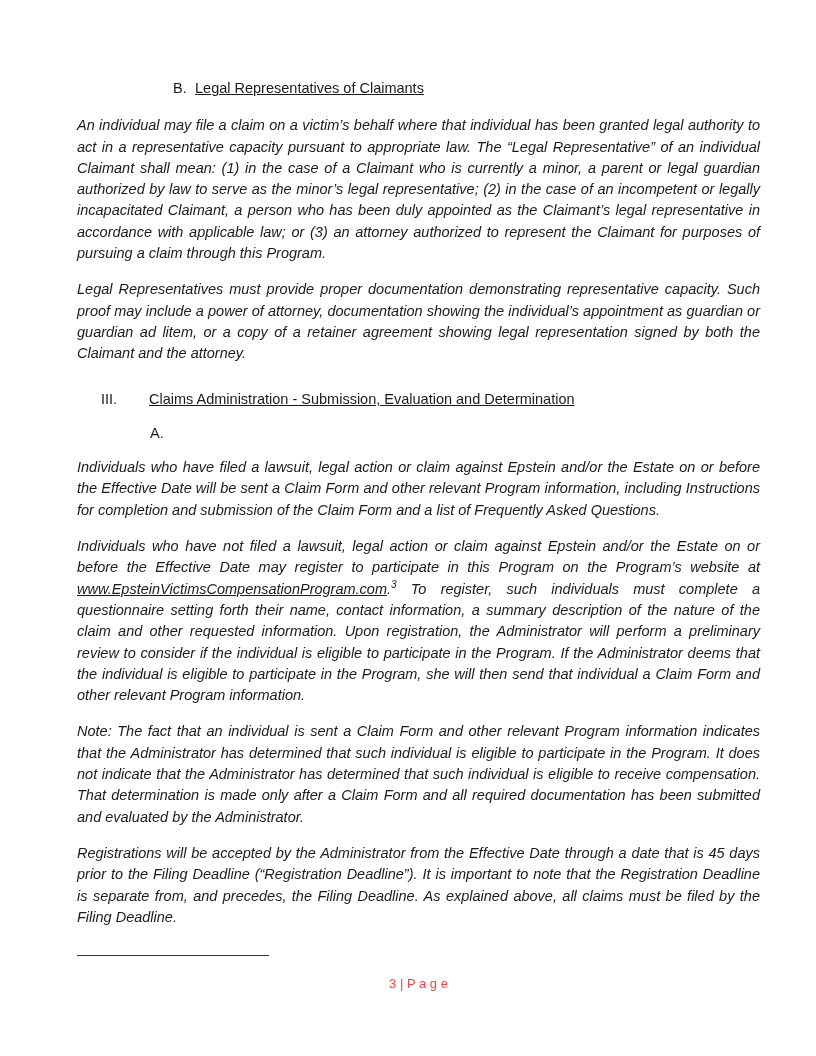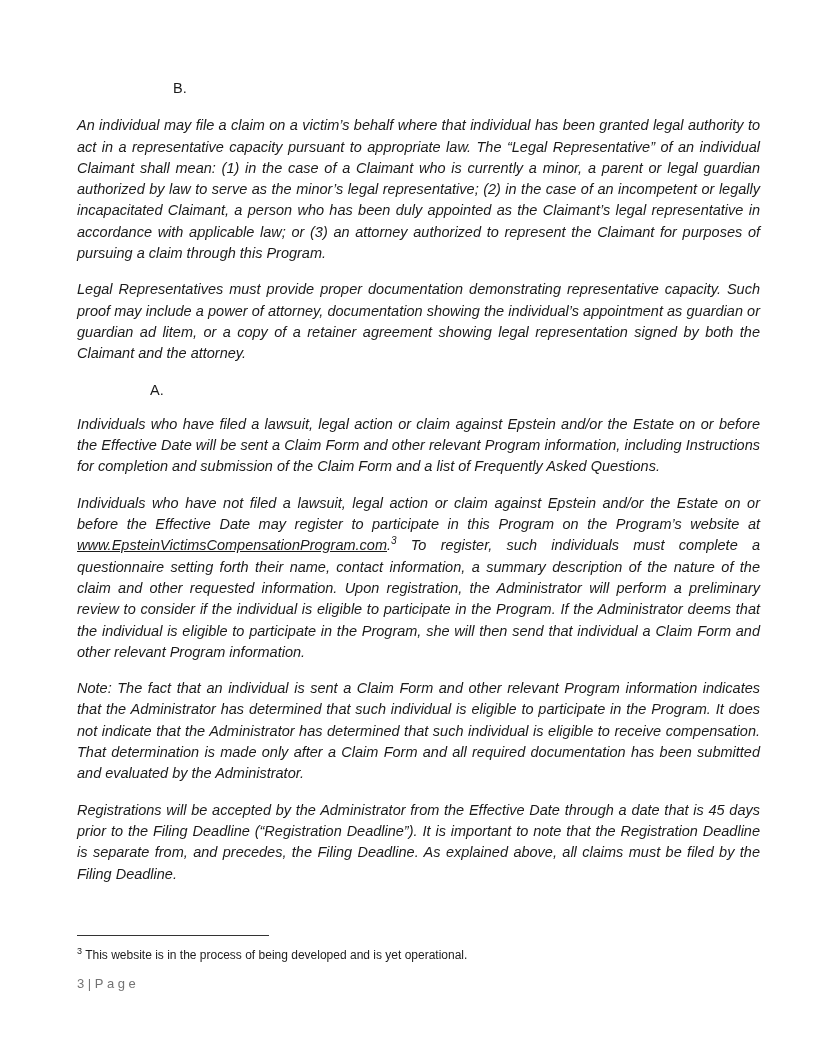--- a/index.html
+++ b/index.html
@@ -39,60 +39,62 @@
     border-top: 1px solid #333333;
     margin: 0 0 7px 0;
   }
   .footnote {
     font-size: 12px;
     line-height: 16px;
     text-align: left;
   }
   .footnote sup { font-size: 9px; }
   .page-footer {
-    text-align: left;
-    color: #737373;
+    text-align: center;
+    color: #ef4444;
     font-size: 13px;
     margin-top: 10px;
   }
 </style>
 </head>
 <body>
 
 <div class="page">
 
   <div class="body-copy">
 
     <div class="heading-row h-b">
       <span class="prefix">B.</span>
+      <span class="h-text">Legal Representatives of Claimants</span>
     </div>
 
     <p>An individual may file a claim on a victim’s behalf where that individual has been granted legal authority to act in a representative capacity pursuant to appropriate law.  The “Legal Representative” of an individual Claimant shall mean:  (1) in the case of a Claimant who is currently a minor, a parent or legal guardian authorized by law to serve as the minor’s legal representative; (2) in the case of an incompetent or legally incapacitated Claimant, a person who has been duly appointed as the Claimant’s legal representative in accordance with applicable law; or (3) an attorney authorized to represent the Claimant for purposes of pursuing a claim through this Program.</p>
 
     <p>Legal Representatives must provide proper documentation demonstrating representative capacity.  Such proof may include a power of attorney, documentation showing the individual’s appointment as guardian or guardian ad litem, or a copy of a retainer agreement showing legal representation signed by both the Claimant and the attorney.</p>
 
+    <div class="heading-row h-iii">
+      <span class="prefix">III.</span>
+      <span class="h-text">Claims Administration - Submission, Evaluation and Determination</span>
+    </div>
 
     <div class="heading-row h-a">
       <span class="prefix">A.</span>
     </div>
 
     <p>Individuals who have filed a lawsuit, legal action or claim against Epstein and/or the Estate on or before the Effective Date will be sent a Claim Form and other relevant Program information, including Instructions for completion and submission of the Claim Form and a list of Frequently Asked Questions.</p>
 
     <p>
       <span>Individuals who have not filed a lawsuit, legal action or claim against Epstein and/or the Estate on or before the Effective Date may register to participate in this Program on the Program’s website at </span><a class="doc-link">www.EpsteinVictimsCompensationProgram.com</a><span>.</span><sup class="fn-ref">3</sup><span> To register, such individuals must complete a questionnaire setting forth their name, contact information, a summary description of the nature of the claim and other requested information. Upon registration, the Administrator will perform a preliminary review to consider if the individual is eligible to participate in the Program.  If the Administrator deems that the individual is eligible to participate in the Program, she will then send that individual a Claim Form and other relevant Program information.</span>
     </p>
 
     <p>Note:  The fact that an individual is sent a Claim Form and other relevant Program information indicates that the Administrator has determined that such individual is eligible to participate in the Program.  It does not indicate that the Administrator has determined that such individual is eligible to receive compensation.  That determination is made only after a Claim Form and all required documentation has been submitted and evaluated by the Administrator.</p>
 
     <p>Registrations will be accepted by the Administrator from the Effective Date through a date that is 45 days prior to the Filing Deadline (“Registration Deadline”).  It is important to note that the Registration Deadline is separate from, and precedes, the Filing Deadline.  As explained above, all claims must be filed by the Filing Deadline.</p>
 
   </div>
 
   <div class="footnote-area">
     <div class="fn-sep"></div>
-    <div class="footnote">
-      <sup>3</sup><span> This website is in the process of being developed and is yet operational.</span>
-    </div>
   </div>
 
   <div class="page-footer">3 | P a g e</div>
 
 </div>
 
 </body></html>

